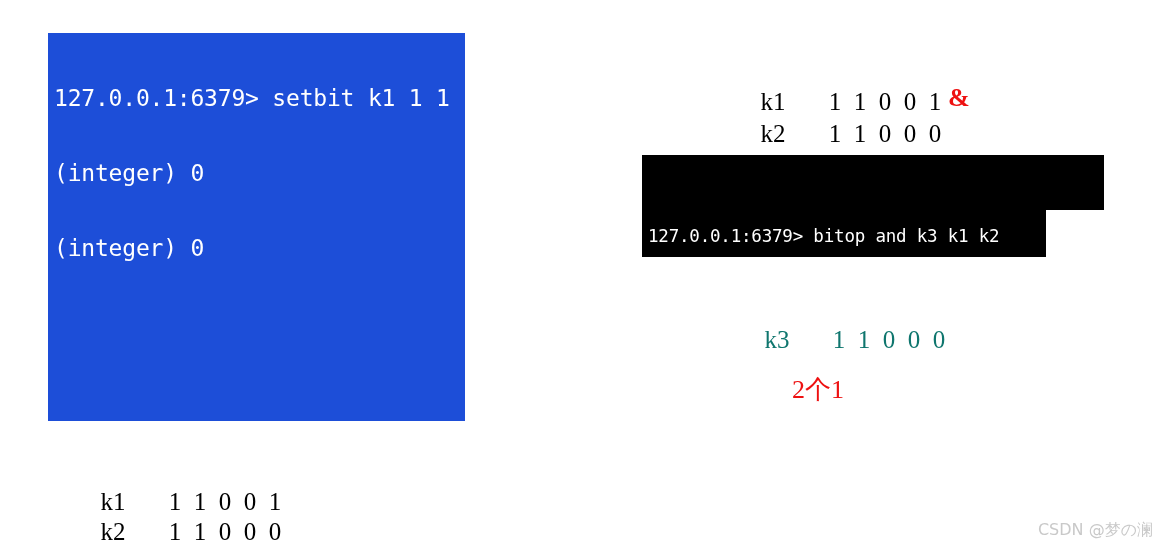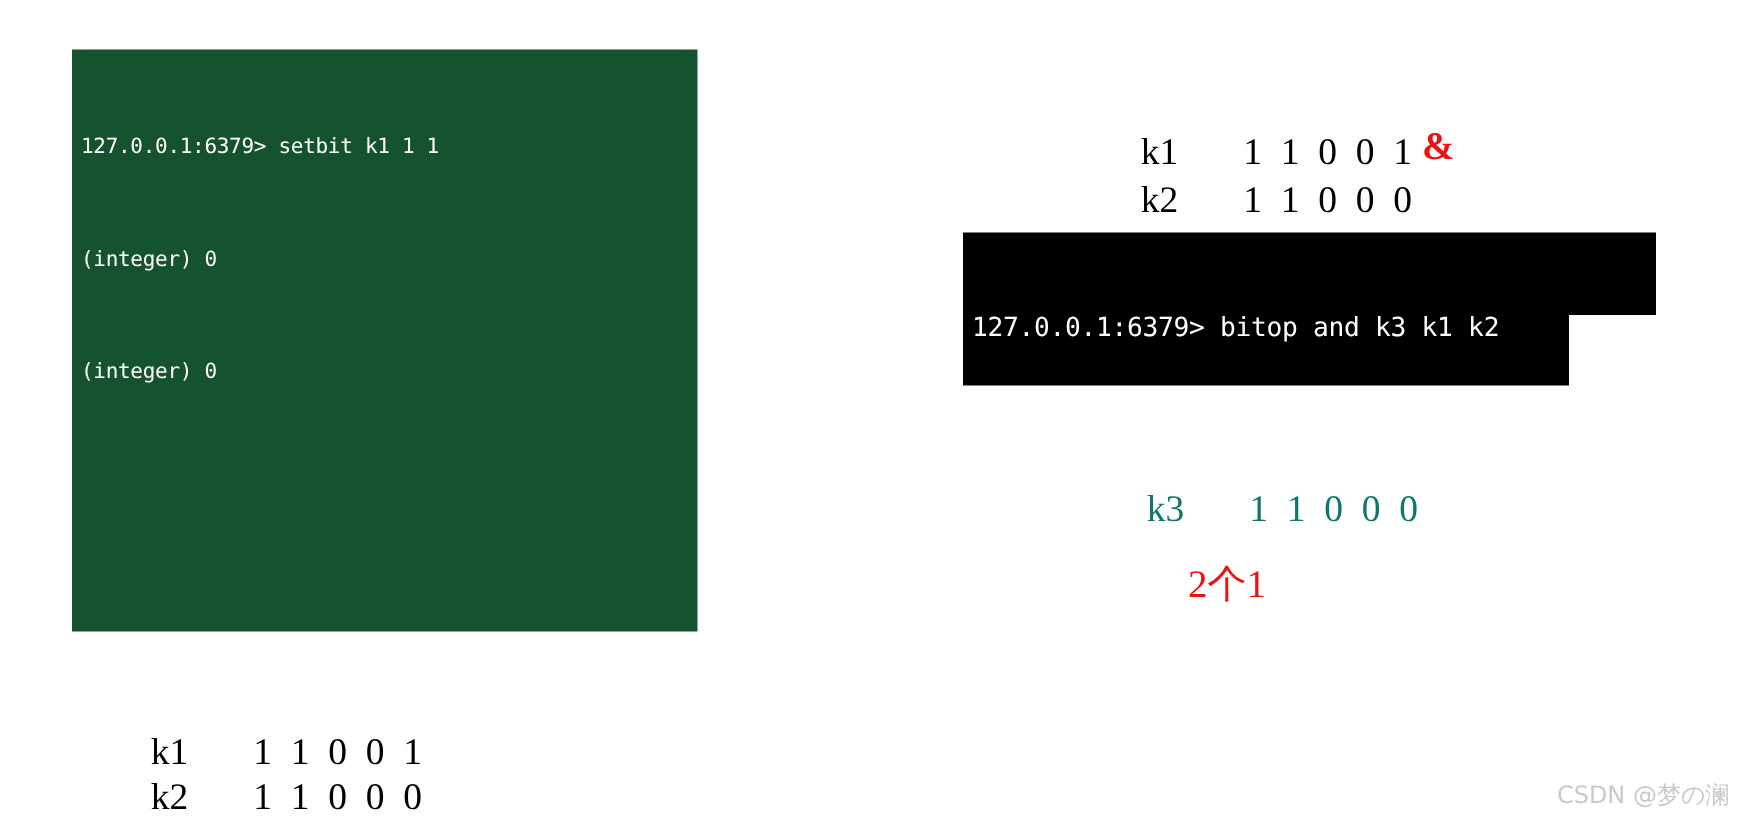--- a/index.html
+++ b/index.html
@@ -11,24 +11,24 @@
     width: 1161px;
     height: 547px;
     position: relative;
     overflow: hidden;
     font-family: "Liberation Sans", sans-serif;
   }
 
   
   .terminal {
     position: absolute;
-    background: #14532d;
+    background: #1d4ed8;
     color: #ffffff;
     font-family: "DejaVu Sans Mono", monospace;
-    font-size: 14px;
+    font-size: 23px;
     line-height: 25px;
     white-space: pre;
     overflow: hidden;
   }
   .terminal .line {
     height: 25px;
     padding-left: 6px;
     letter-spacing: -0.2px;
   }
 
@@ -63,21 +63,21 @@
     top: 55px;
     width: 404px;
     height: 47px;
     background: #000000;
   }
   #terminal-right-text {
     position: absolute;
     left: 0;
     top: 0;
     width: 462px;
-    padding-top: 2px;
+    padding-top: 19px;
     color: #ffffff;
     font-family: "DejaVu Sans Mono", monospace;
     font-size: 17.5px;
     line-height: 25px;
     white-space: pre;
   }
   #terminal-right-text .line {
     height: 25px;
     padding-left: 6px;
     letter-spacing: -0.2px;

